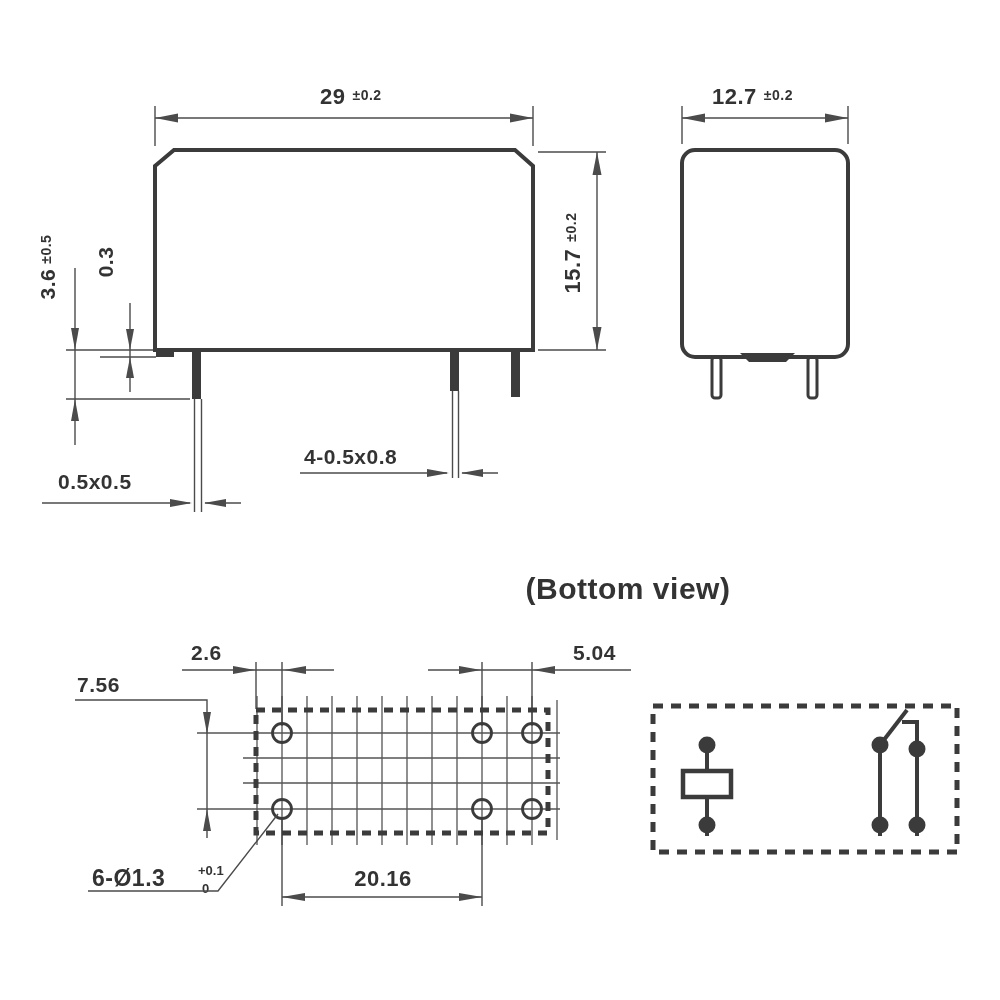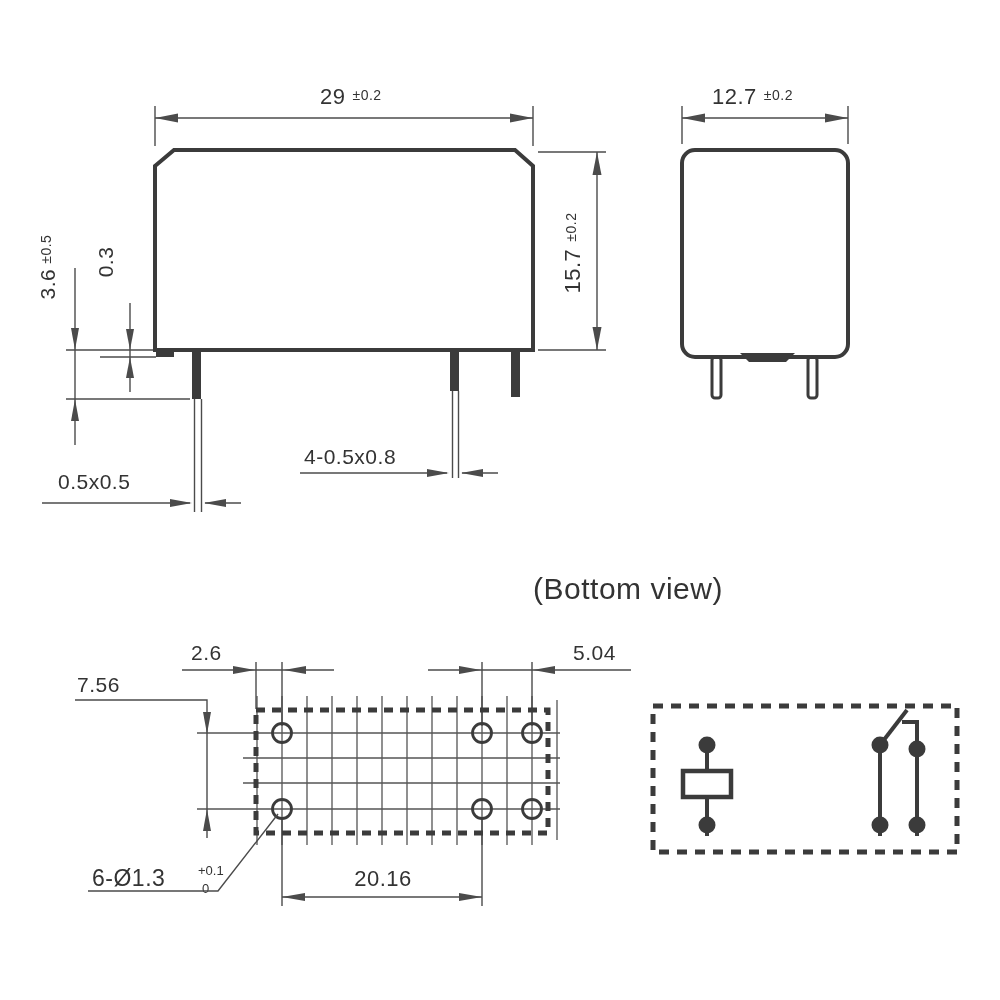--- a/index.html
+++ b/index.html
@@ -2,21 +2,21 @@
 <html style="--line-color: #3b3b3b; --dim-color: #4b4b4b; --text-color: #333333; --bg-color: #ffffff;"><head>
 <meta charset="utf-8">
 <style>
   :root{
     --line-color:#3b3b3b;
     --dim-color:#4b4b4b;
     --text-color:#333333;
     --bg-color:#ffffff;
   }
   html,body{margin:0;padding:0;background:var(--bg-color);}
-  .canvas{position:relative;width:1000px;height:1000px;background:var(--bg-color);overflow:hidden;}
+  .canvas{position:relative;width:1000px;height:1000px;background:var(--bg-color);overflow:hidden;font-weight:bold;}
   svg{position:absolute;inset:0;}
   svg text{
     fill:var(--text-color);
     font-family:"Liberation Sans", sans-serif;
     letter-spacing:0.5px;
   }
   .thick{stroke:var(--line-color);stroke-width:4;fill:none;stroke-linejoin:miter;}
   .thin{stroke:var(--dim-color);stroke-width:1.4;fill:none;}
   .gridline{stroke:#555;stroke-width:1.3;fill:none;}
   .solid{fill:var(--line-color);stroke:none;}

